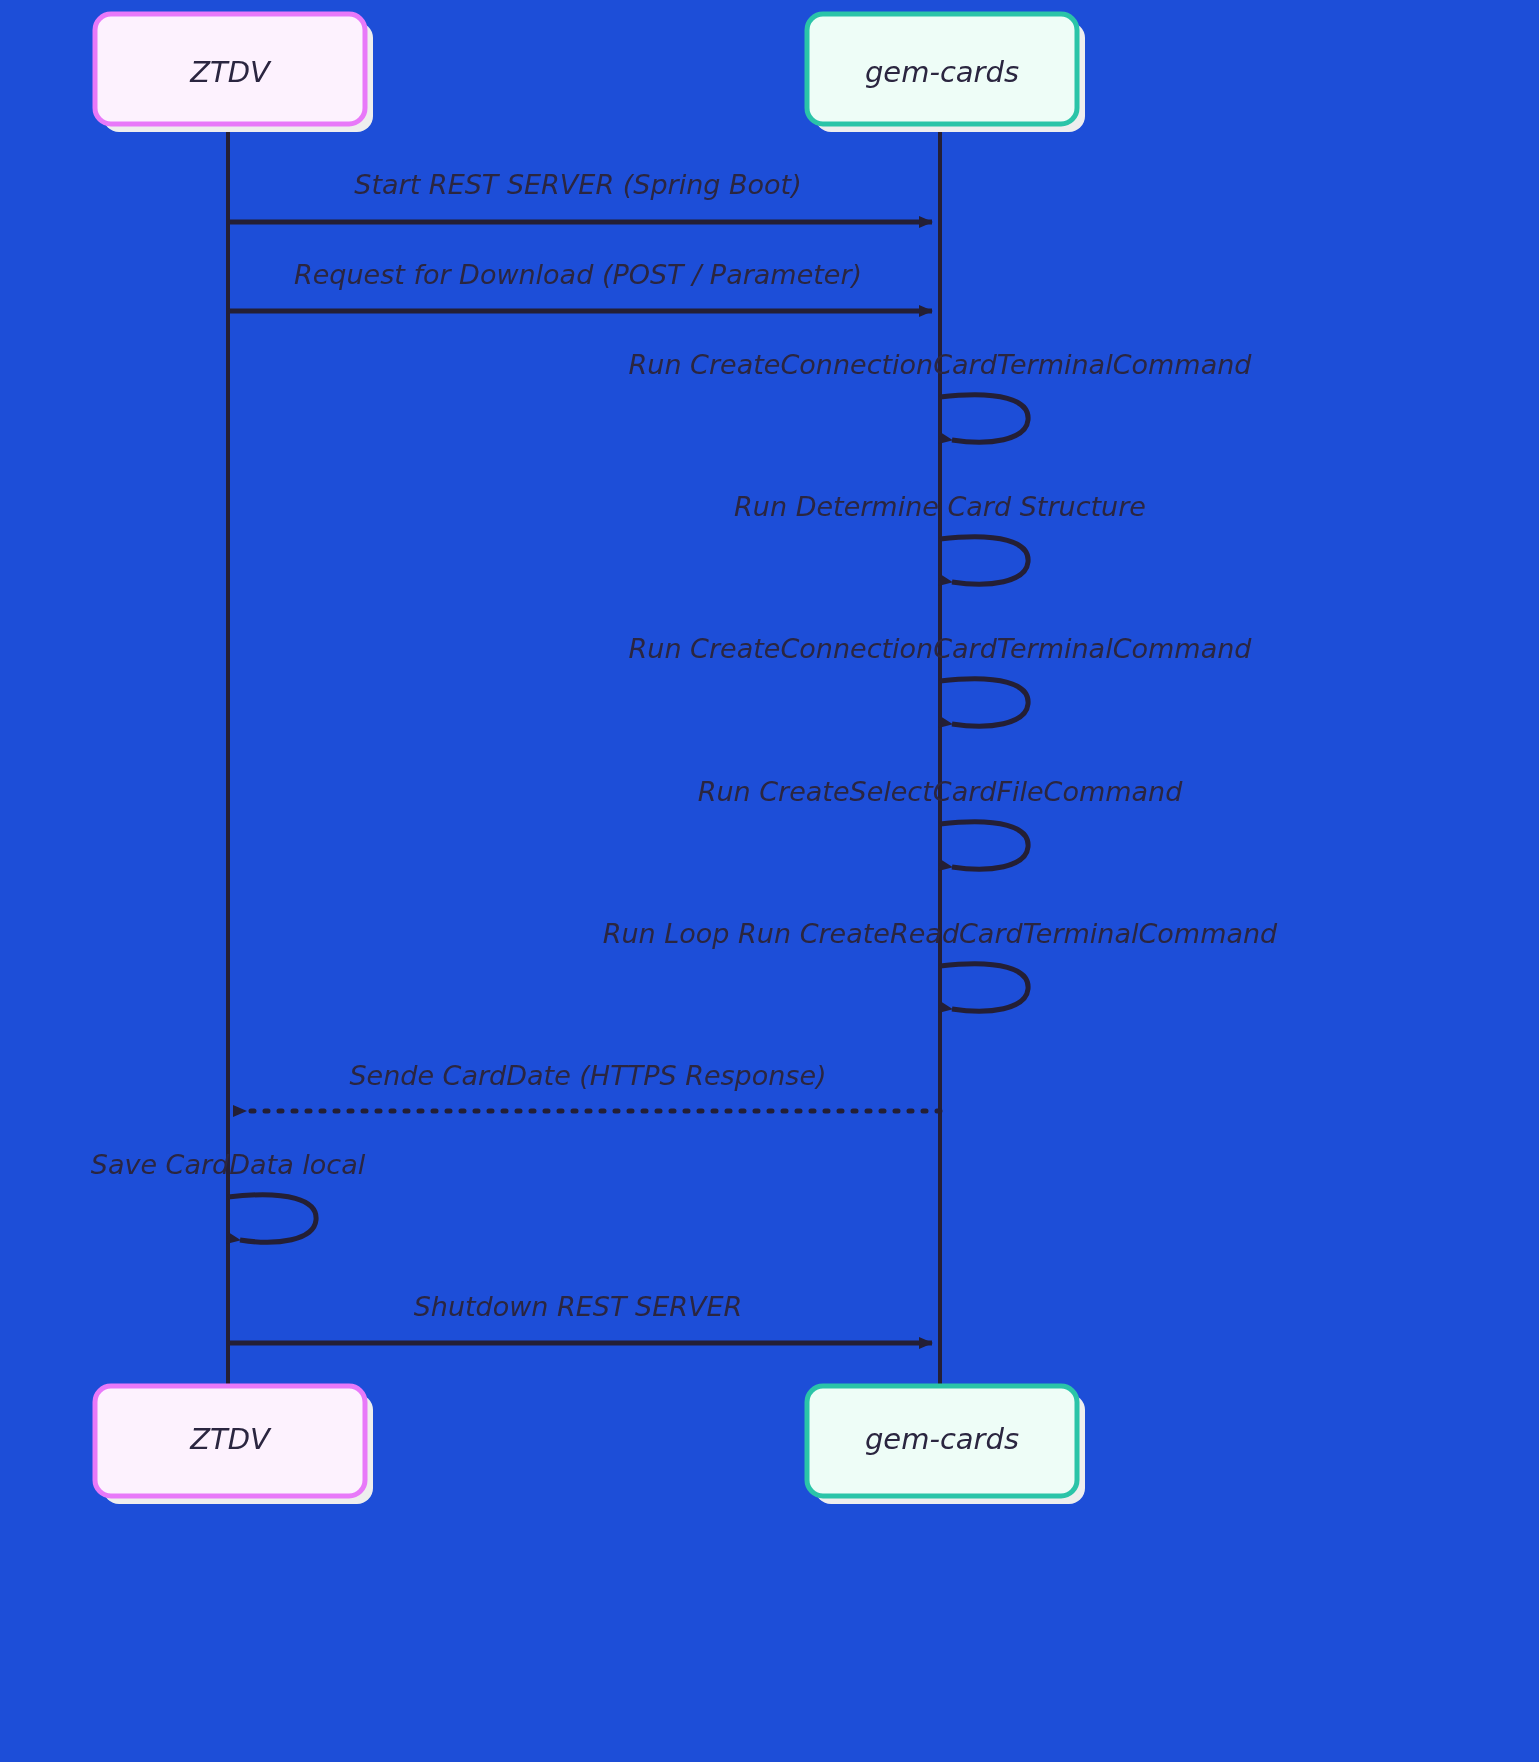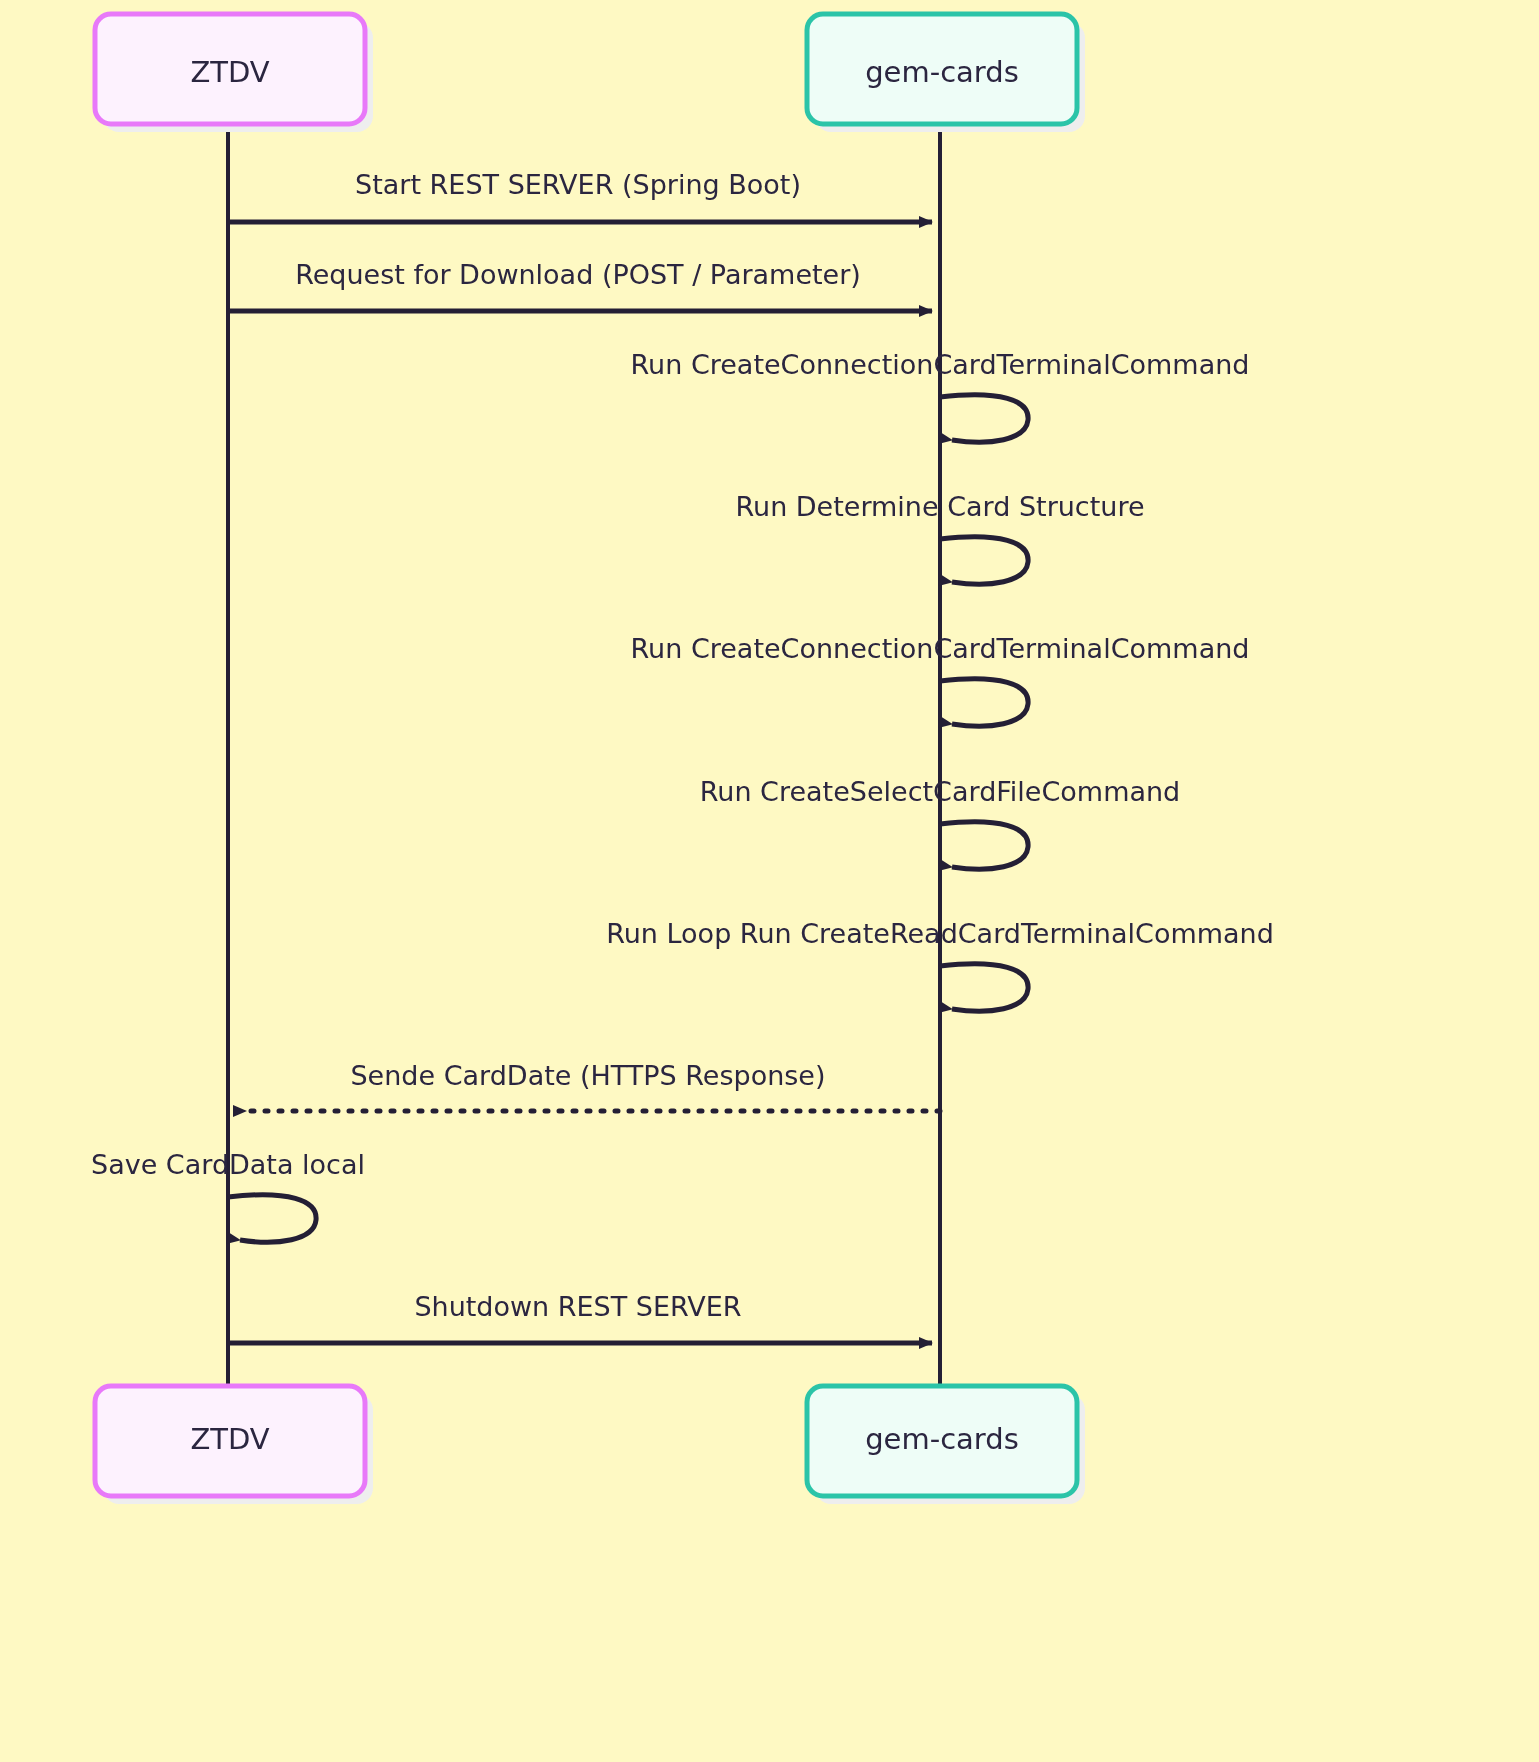--- a/index.html
+++ b/index.html
@@ -10,21 +10,22 @@
   body {
     width: 1539px;
     height: 1762px;
     font-family: "DejaVu Sans", sans-serif;
     overflow: hidden;
   }
   #diagram-root {
     position: relative;
     width: 1539px;
     height: 1762px;
-    background: #fef9c3;
+    background: #1d4ed8;
+    font-style: italic;
   }
   svg#seq-svg {
     position: absolute;
     top: 0;
     left: 0;
     width: 1539px;
     height: 1762px;
     display: block;
   }
   .actor-label {

